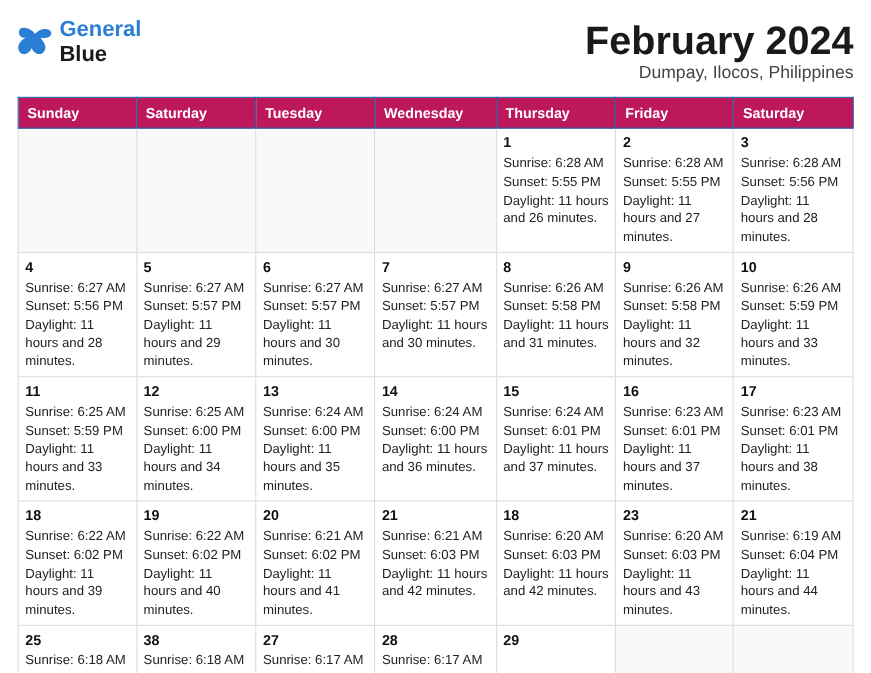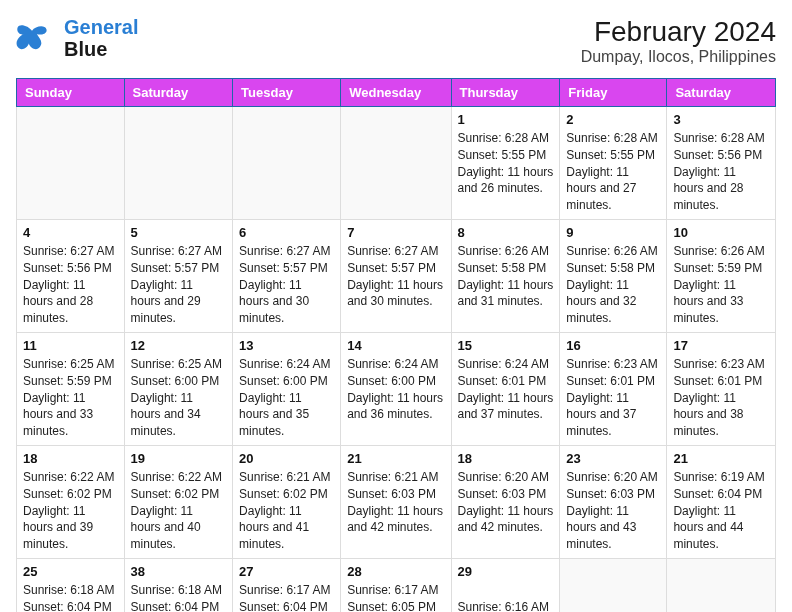--- a/index.html
+++ b/index.html
@@ -12,45 +12,45 @@
     }
     .header-area {
       display: flex;
       justify-content: space-between;
       align-items: flex-start;
       margin-bottom: 12px;
     }
     .logo {
       display: flex;
       align-items: center;
-      gap: 16px;
+      gap: 6px;
     }
     .logo-bird {
       width: 32px;
       height: 28px;
     }
     .title-area {
       text-align: right;
     }
     .month-year {
-      font-size: 28px;
-      font-weight: normal;
+      font-size: 36px;
+      font-weight: bold;
       color: #1a1a1a;
     }
     .location {
       font-size: 16px;
       color: #444;
     }
     .calendar {
       width: 100%;
       border-collapse: collapse;
       border: 1px solid #ccc;
     }
     .calendar th {
-      background-color: #d946ef;
+      background-color: #be185d;
       color: #fff;
       font-size: 13px;
       font-weight: bold;
       padding: 6px 8px;
       text-align: left;
       border: 1px solid #2065aa;
     }
     .calendar td {
       vertical-align: top;
       padding: 5px 6px;

